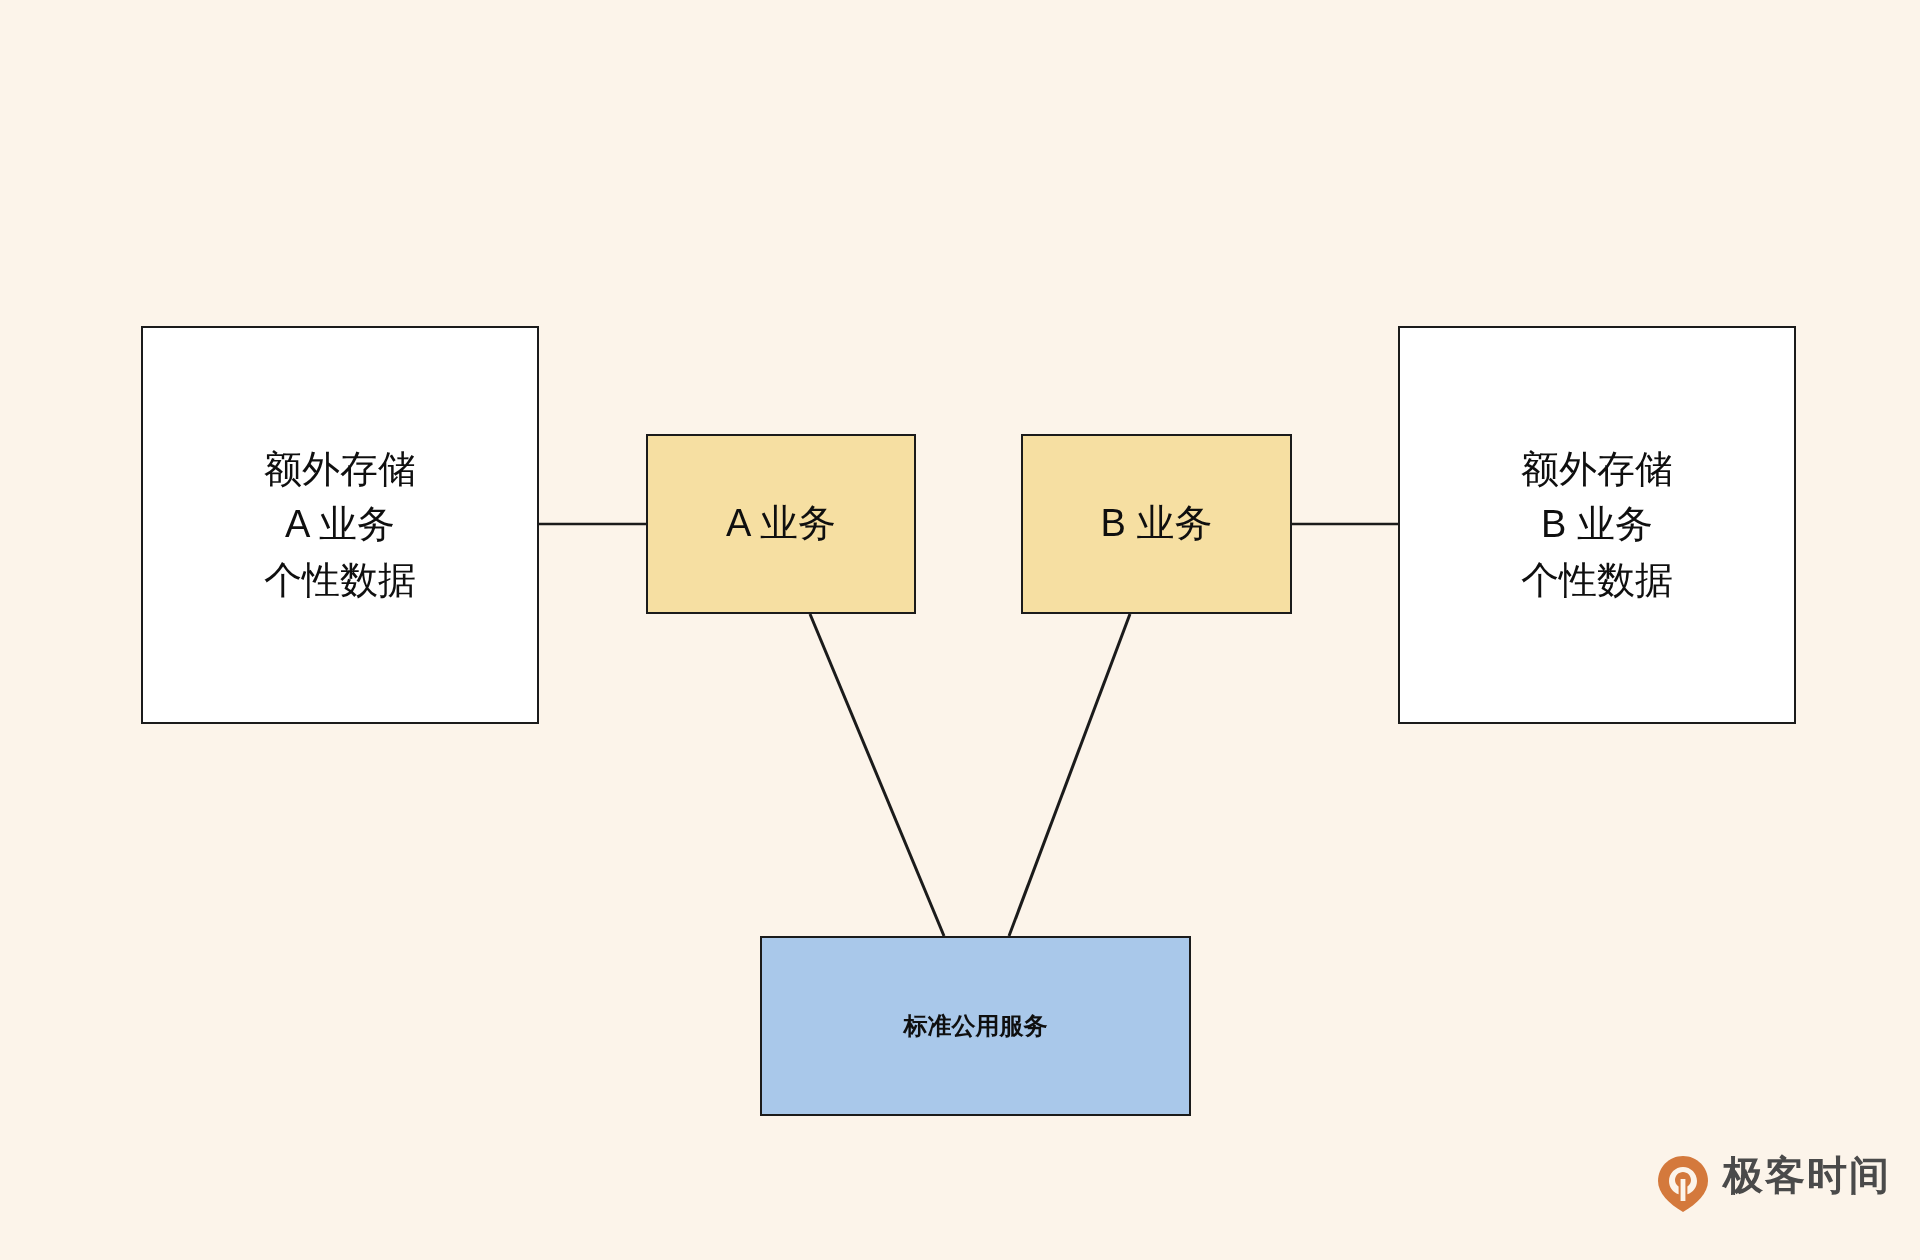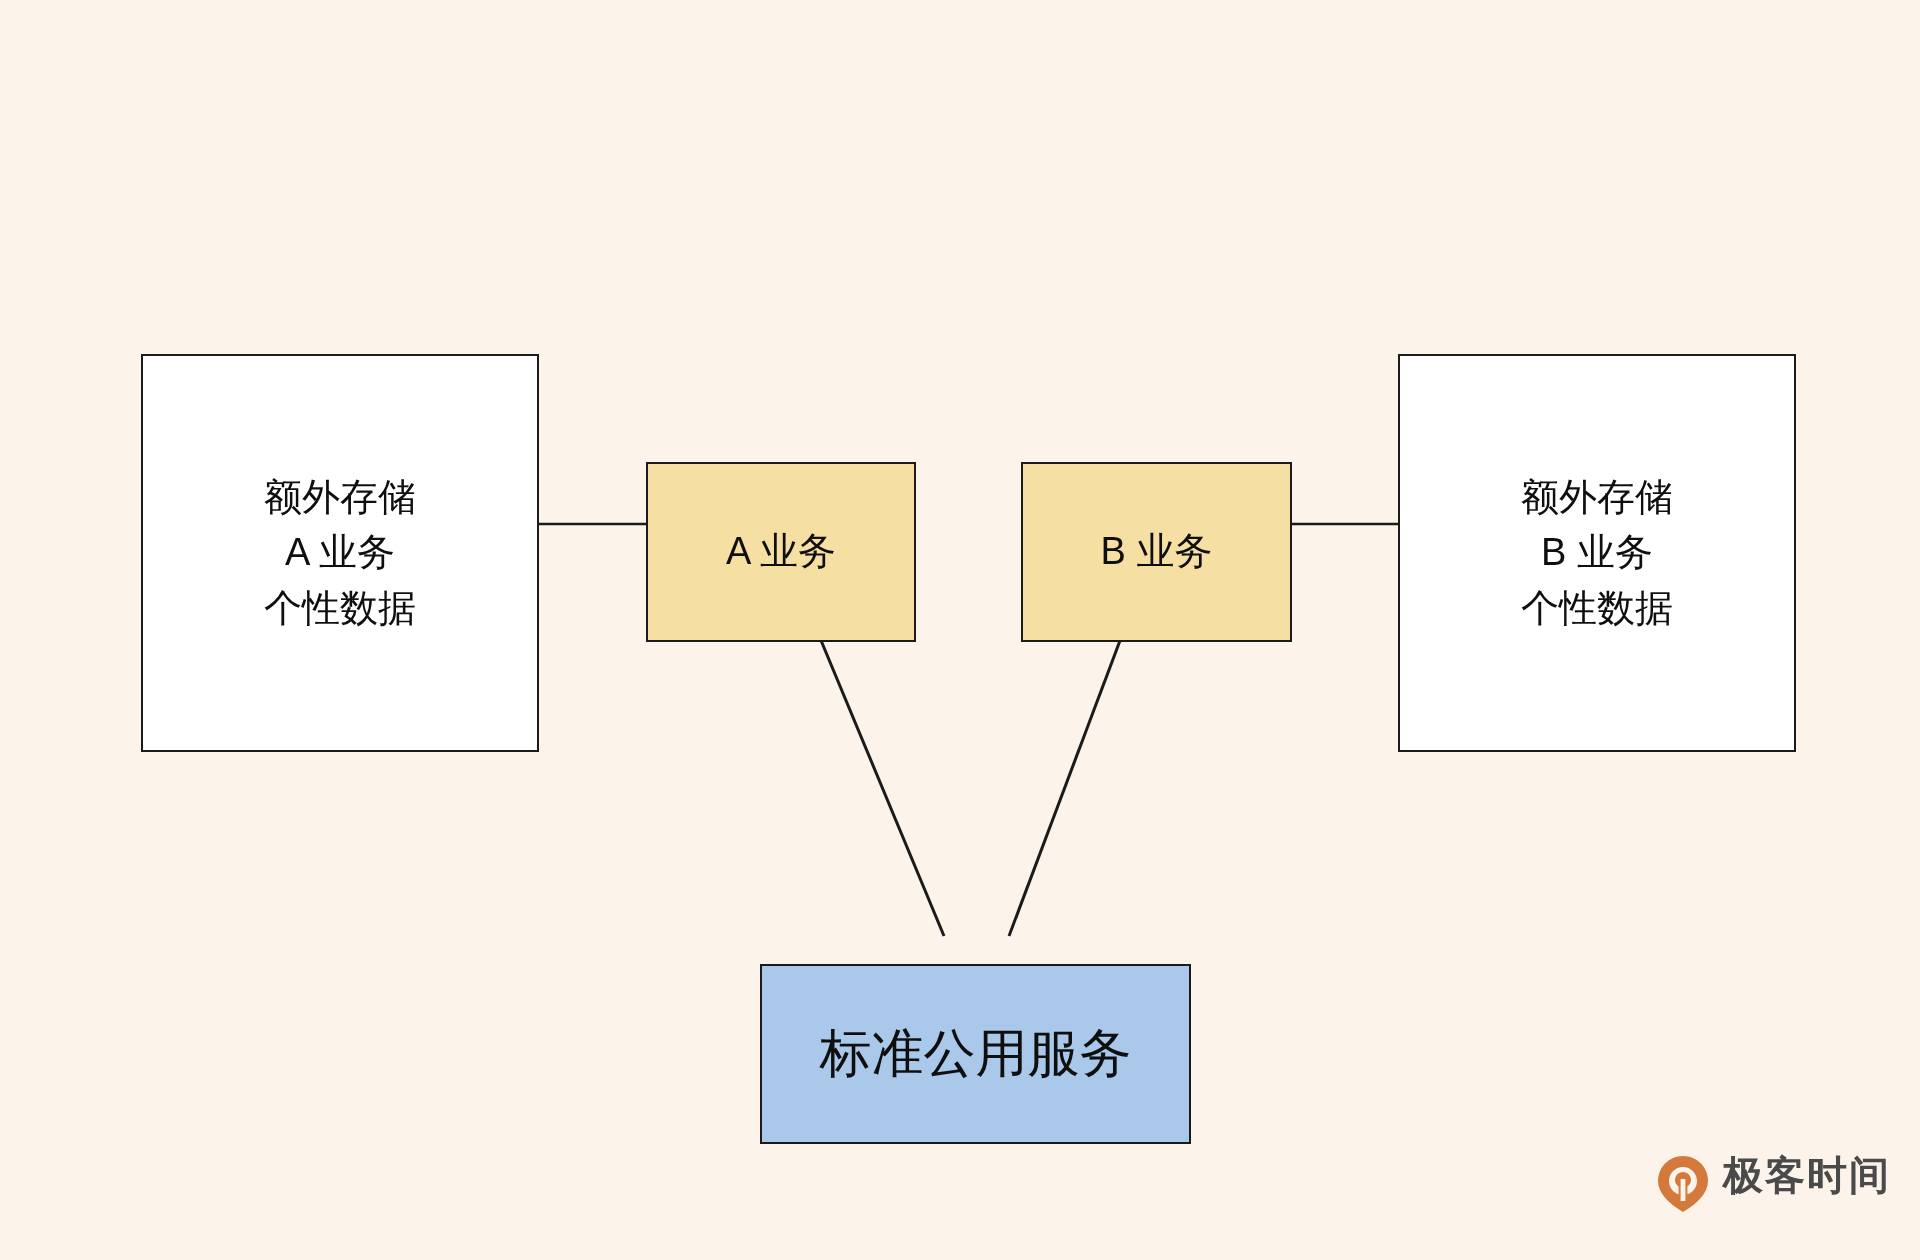--- a/index.html
+++ b/index.html
@@ -29,37 +29,37 @@
     box-sizing: border-box;
     border: 2px solid #1b1b1b;
     display: flex;
     flex-direction: column;
     align-items: center;
     justify-content: center;
     color: #0f0f0f;
     text-align: center;
     line-height: 1.45;
     z-index: 2;
-    margin-top: 28px;
   }
   .node .line {
     display: block;
     white-space: pre;
   }
   .node-store {
     background: #ffffff;
     font-size: 38px;
   }
   .node-service {
     background: #f6dfa2;
     font-size: 38px;
   }
   .node-common {
     background: #a9c8ea;
-    font-size: 52px;
+    font-size: 24px;
+    font-weight: bold;
   }
   #store-a { left: 141px; top: 326px; width: 398px; height: 398px; }
   #store-b { left: 1398px; top: 326px; width: 398px; height: 398px; }
   #svc-a   { left: 646px;  top: 434px; width: 270px; height: 180px; }
   #svc-b   { left: 1021px; top: 434px; width: 271px; height: 180px; }
   #common  { left: 760px;  top: 936px; width: 431px; height: 180px; }
 
   #watermark {
     position: absolute;
     left: 1657px;

